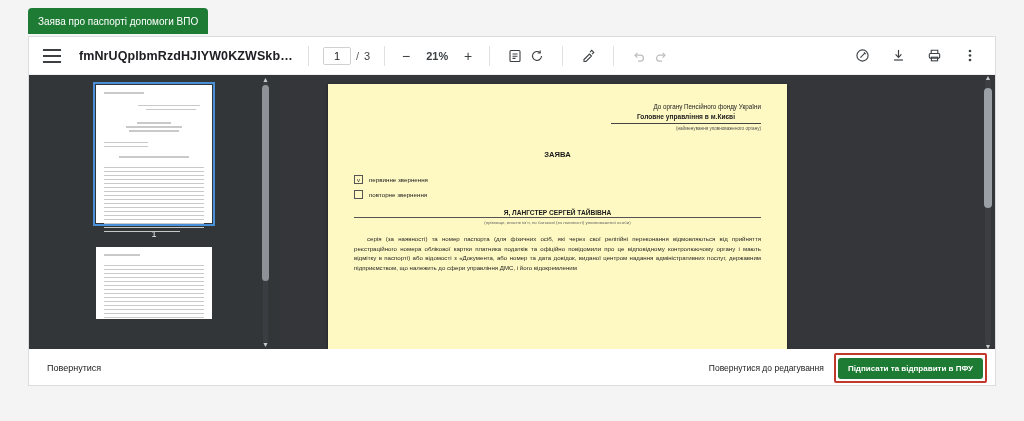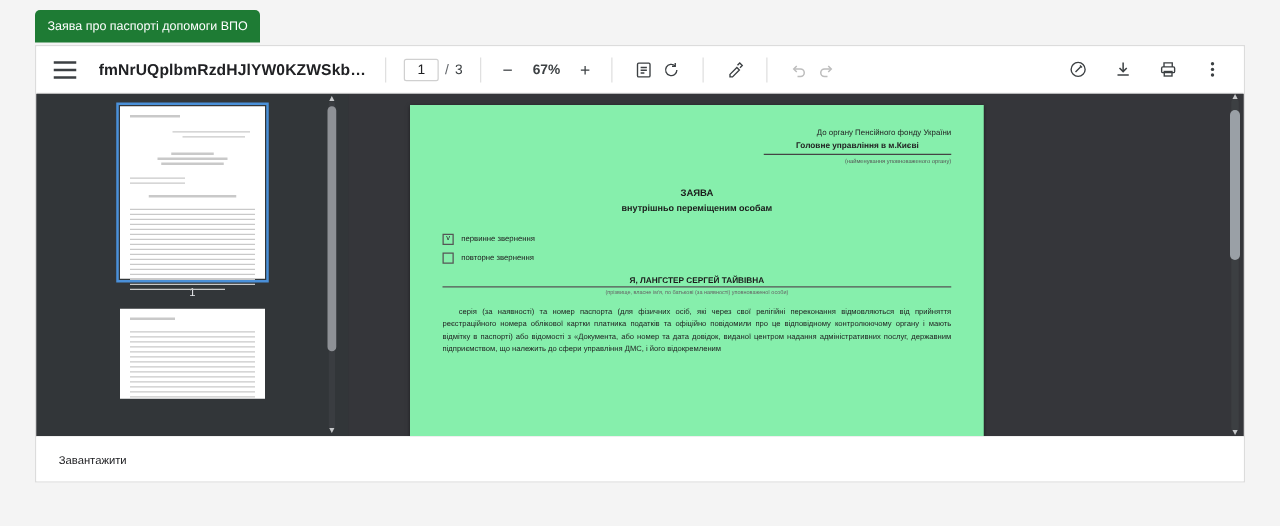--- a/index.html
+++ b/index.html
@@ -248,21 +248,21 @@
     flex: 1;
     background: #35363a;
     overflow: hidden;
   }
   .sheet {
     position: absolute;
     left: 49px;
     top: 9px;
     width: 459px;
     height: 265px;
-    background: #86efac;
+    background: #fef9c3;
     box-shadow: 0 1px 3px rgba(0,0,0,.5);
     box-sizing: border-box;
     padding: 18px 26px 0 26px;
     overflow: hidden;
   }
   .doc-right {
     text-align: right;
     font-size: 6.3px;
     color: #222;
     line-height: 1.55;
@@ -443,21 +443,21 @@
       <div class="pagebox">
         <input type="text" value="1" style="">
         <span class="slash">/</span>
         <span>3</span>
       </div>
 
       <div class="sep"></div>
 
       <div class="zoombox">
         <span class="minus">−</span>
-        <span class="zoom-value">67%</span>
+        <span class="zoom-value">21%</span>
         <span class="plus">+</span>
       </div>
 
       <div class="sep"></div>
 
       <span class="ticon">
         <svg width="14" height="14" viewBox="0 0 14 14" fill="none" stroke="currentColor" stroke-width="1.1">
           <rect x="2" y="1.5" width="10" height="11" rx="1"></rect>
           <path d="M4.5 5h5M4.5 7.2h5M4.5 9.4h3"></path>
         </svg>
@@ -600,21 +600,20 @@
         <div class="sheet">
 
           <div class="doc-right">
             <div>До органу Пенсійного фонду України</div>
             <div><span class="l2">Головне управління в м.Києві</span></div>
             <span class="l3">(найменування уповноваженого органу)</span>
           </div>
 
           <div class="doc-center">
             <div class="t1">ЗАЯВА</div>
-            <div>внутрішньо переміщеним особам</div>
           </div>
 
           <div class="checks">
             <div class="crow">
               <span class="cbox">v</span>
               <span>первинне звернення</span>
             </div>
             <div class="crow">
               <span class="cbox"></span>
               <span>повторне звернення</span>
@@ -630,17 +629,23 @@
         <div class="canvas-scroll">
           <div class="track"></div>
           <div class="thumbbar"></div>
           <div class="arr up">▲</div>
           <div class="arr dn">▼</div>
         </div>
       </div>
     </div>
 
     <div class="actionbar">
-      <span class="link-left">Завантажити</span>
+      <span class="link-left">Повернутися</span>
+      <div class="bottom-right">
+        <span class="link-back">Повернутися до редагування</span>
+        <div class="highlight-box">
+          <button class="btn-sign">Підписати та відправити в ПФУ</button>
+        </div>
+      </div>
     </div>
 
   </div>
 </div>
 
 </body></html>

